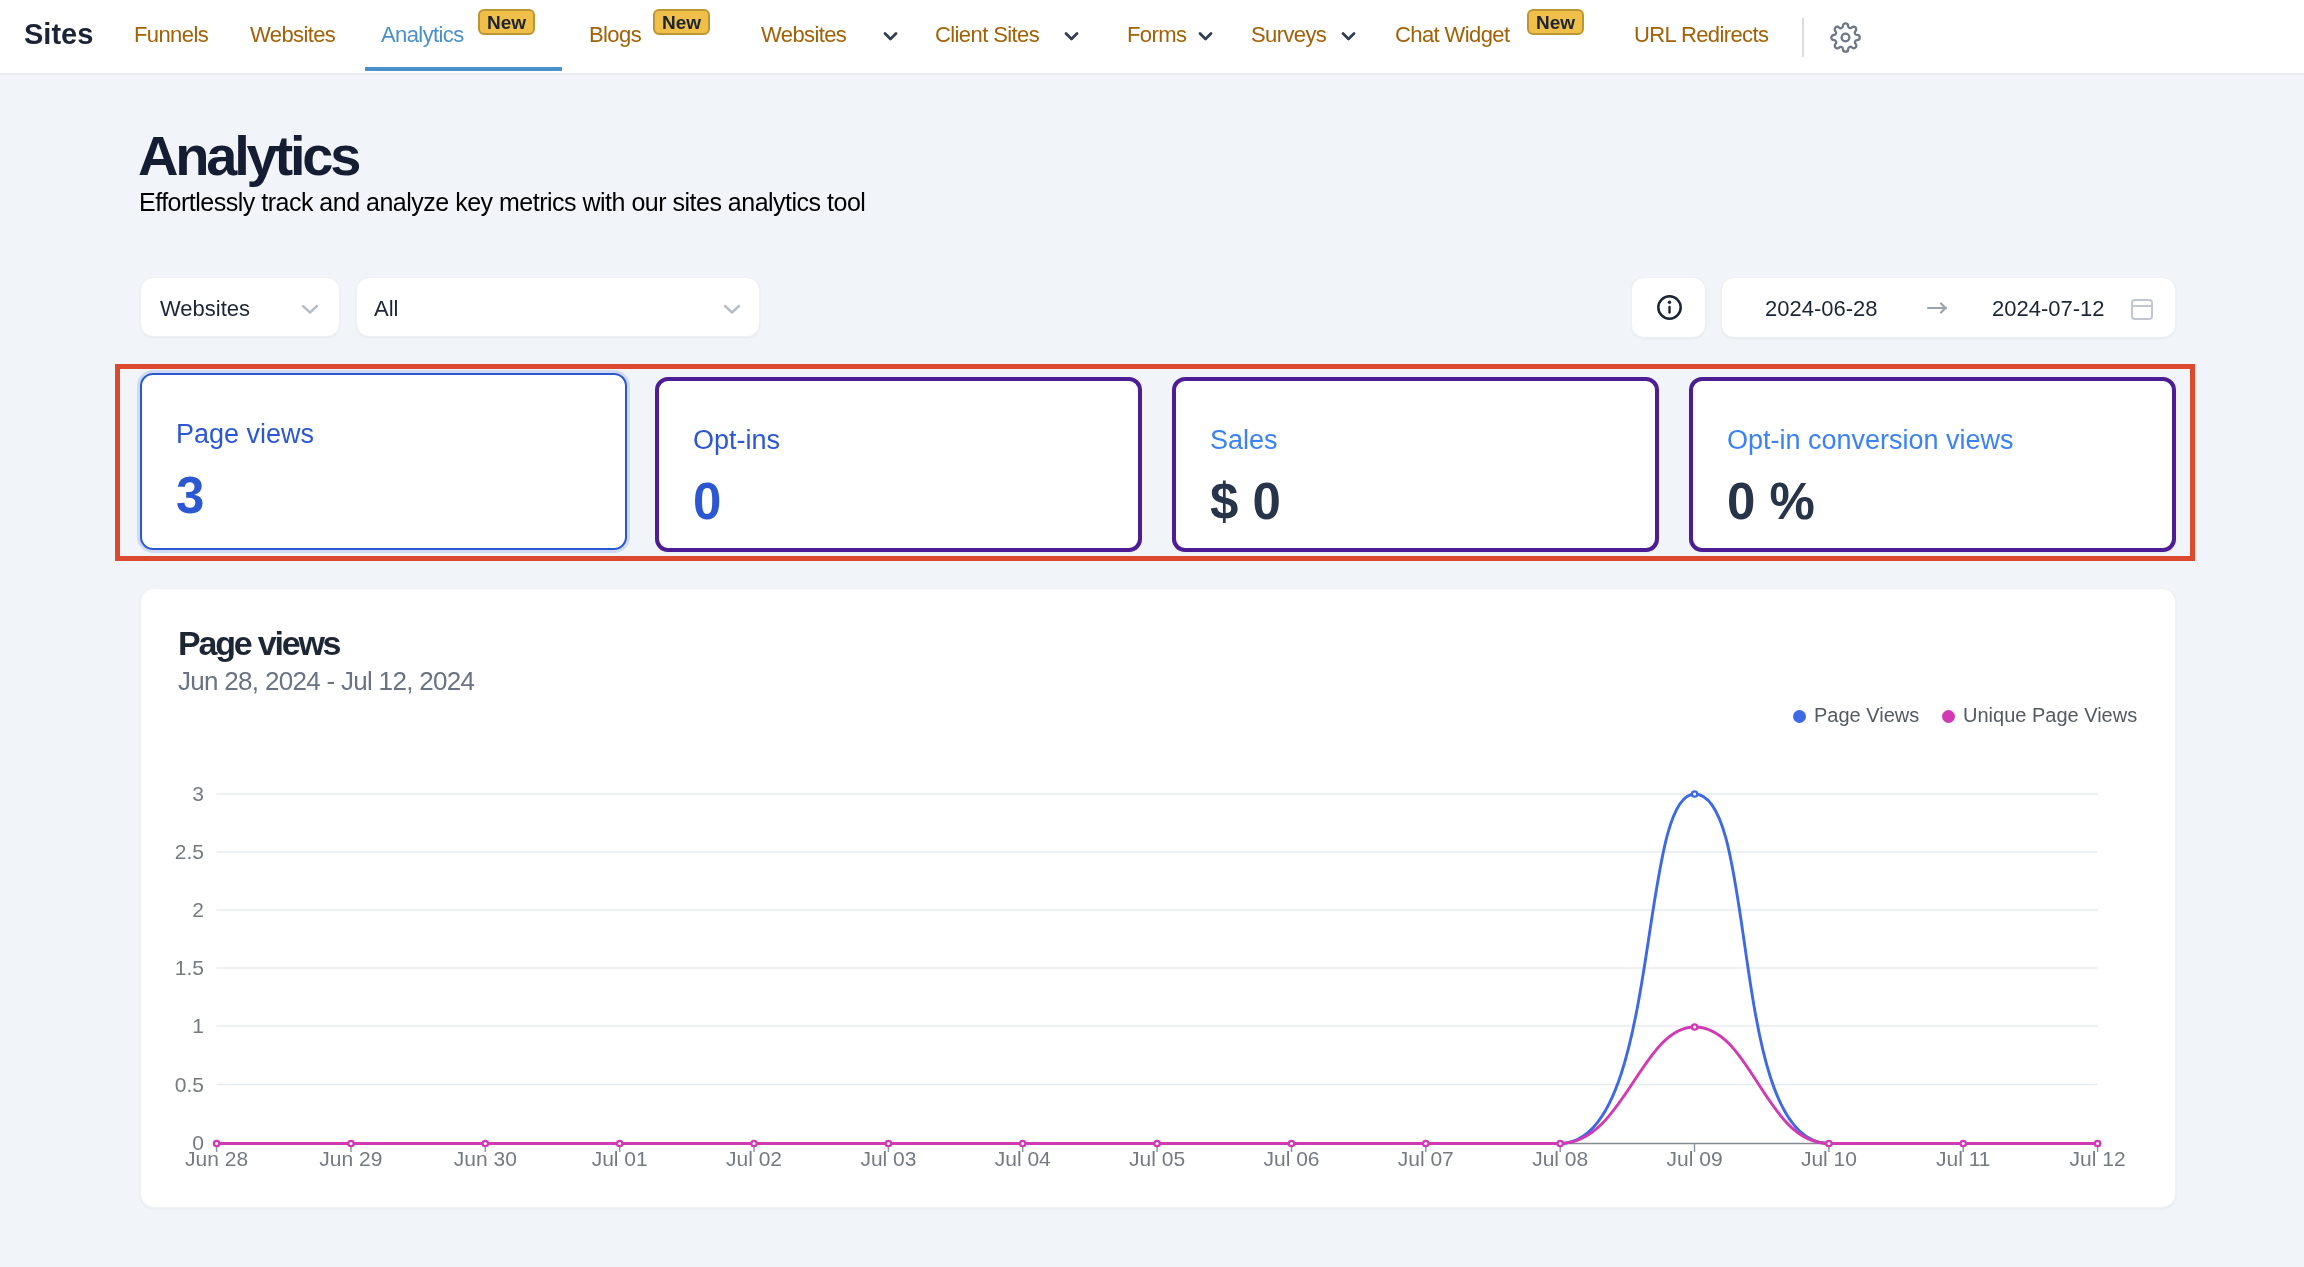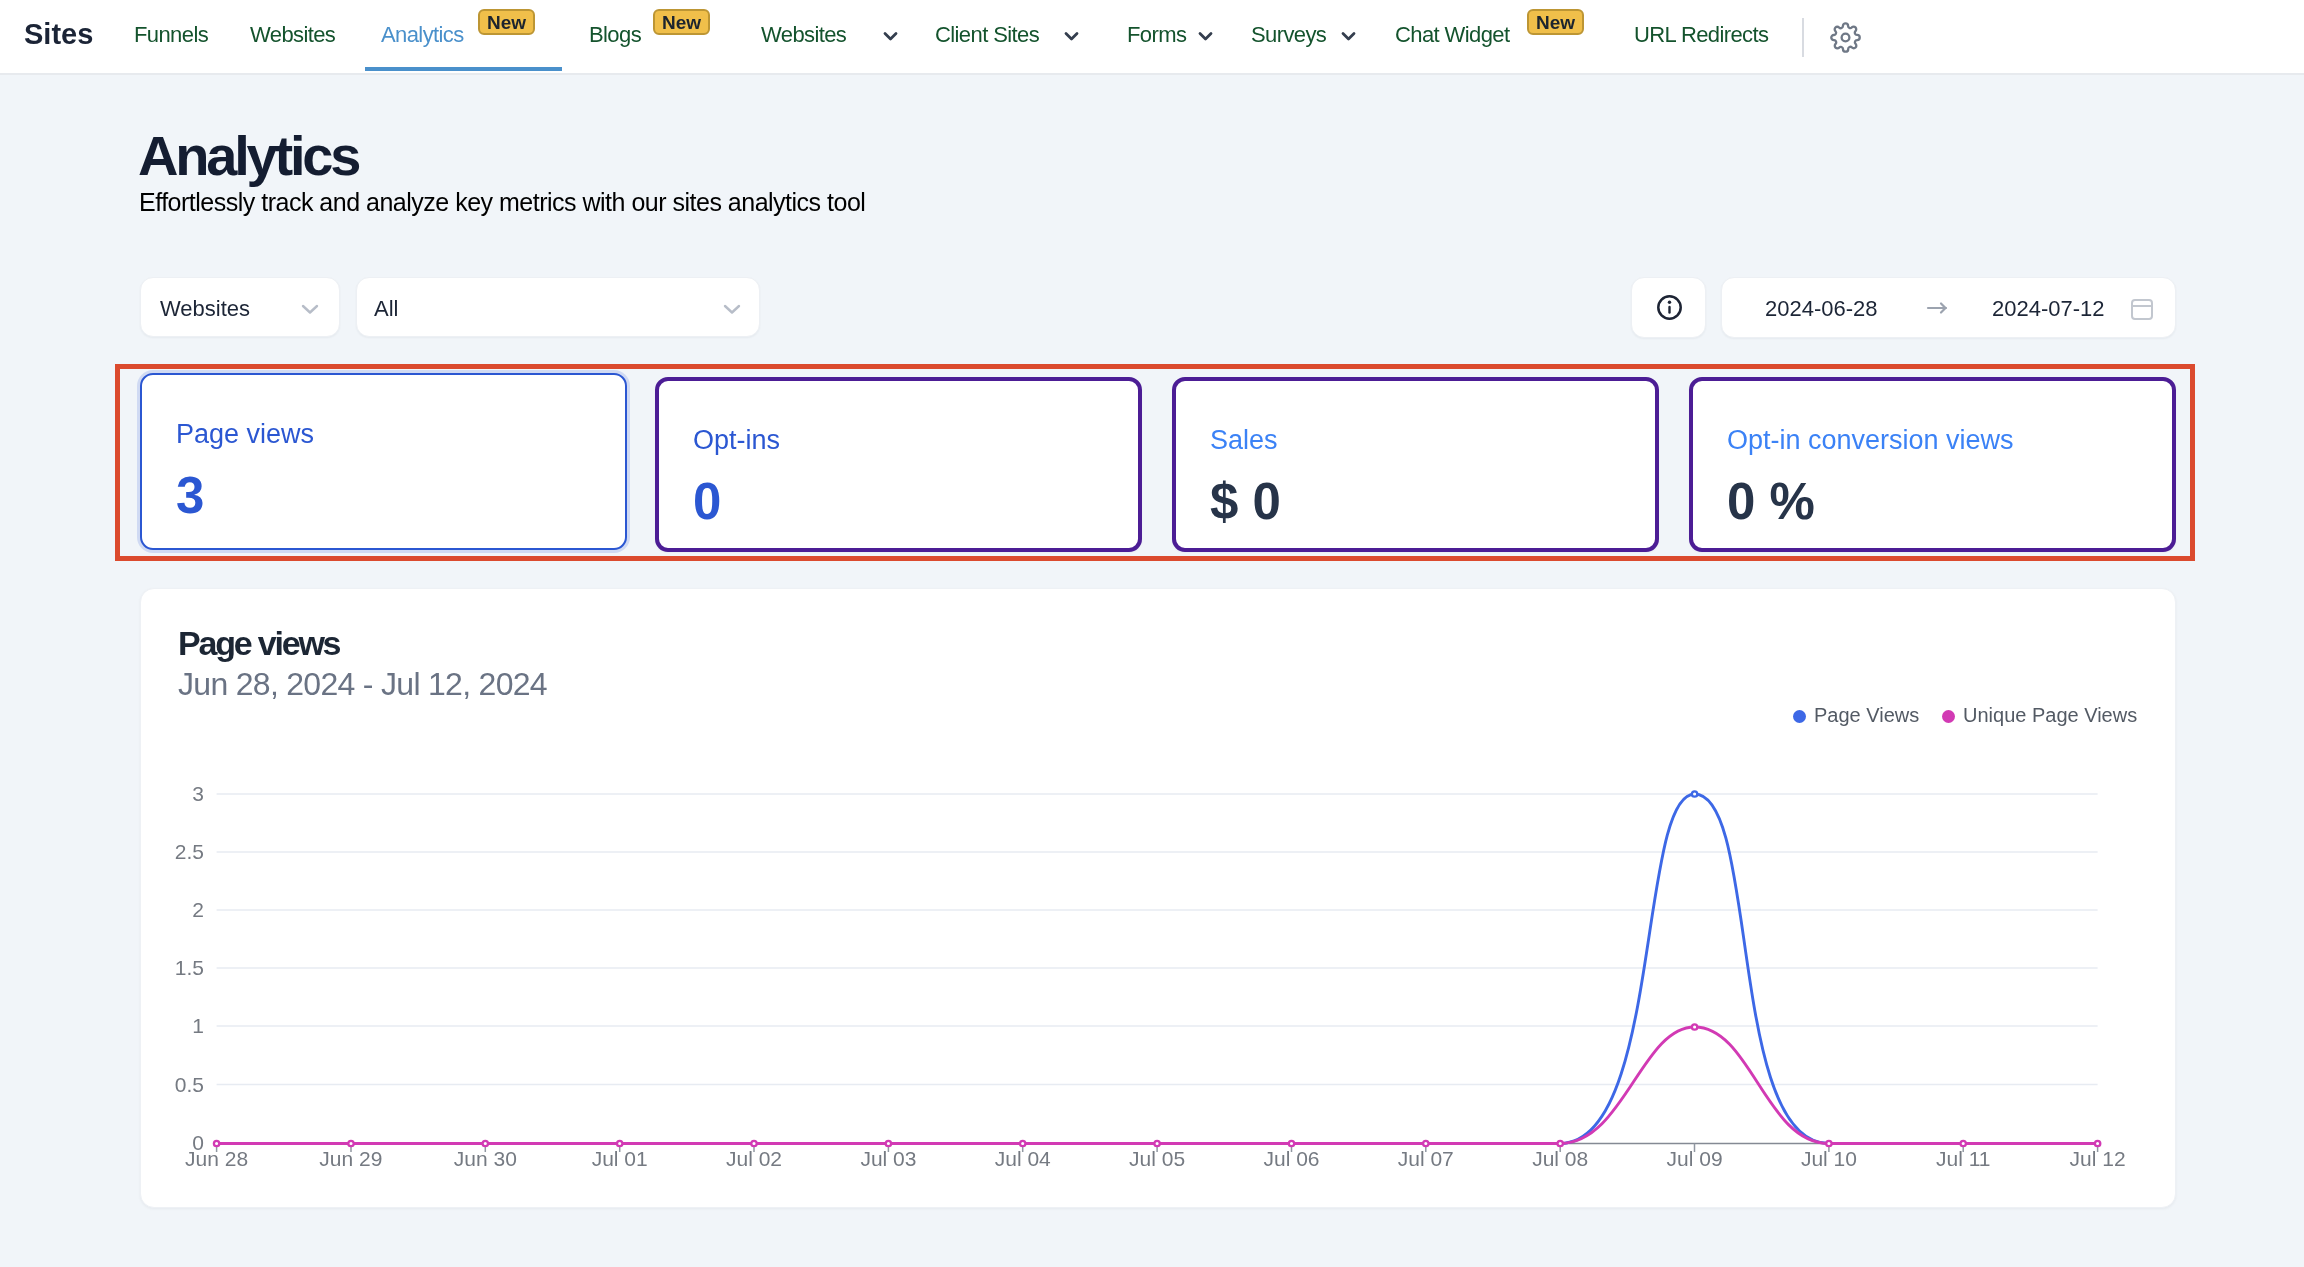--- a/index.html
+++ b/index.html
@@ -3,21 +3,21 @@
 <meta charset="utf-8">
 <style>
   * { margin:0; padding:0; box-sizing:border-box; }
   html,body { width:2304px; height:1267px; overflow:hidden; }
   body { background:#f1f5f9; font-family:"Liberation Sans", sans-serif; position:relative; }
   .abs { position:absolute; }
 
   
   .nav { position:absolute; left:0; top:0; width:2304px; height:75px; background:#fff; border-bottom:2px solid #e7eaee;text-align:right; }
   .brand { position:absolute; top:0; line-height:69px; font-size:29px; font-weight:700; color:#1b2436; }
-  .ni { position:absolute; top:0; line-height:69px; font-size:22px; letter-spacing:-0.6px; font-weight:500; color:#14532d; }
+  .ni { position:absolute; top:0; line-height:69px; font-size:22px; letter-spacing:-0.6px; font-weight:500; color:#a16207; }
   .ni.blue { color:#4a90cb; }
   .badge { position:absolute; top:9px; height:26px; line-height:23px; padding:0 7px; background:#f0bf4a; border:2px solid #bd9634; border-radius:6px; font-size:19px; font-weight:700; color:#1c242e; }
   .underline { position:absolute; left:365px; top:67px; width:197px; height:4px; background:#4a90cb; }
   .vdiv { position:absolute; left:1802px; top:18px; width:2px; height:39px; background:#d8dbe1; }
   .chev { position:absolute; top:31px; }
 
   
   .h1 { position:absolute; left:138px; top:128px; font-size:56px; font-weight:700; letter-spacing:-3.2px; color:#141d31; line-height:1; }
   .sub { position:absolute; left:139px; top:190px; font-size:25px; letter-spacing:-0.5px; color:#000000; line-height:1; }
 
@@ -34,21 +34,21 @@
   .card.n { top:377px; height:175px; border:4px solid #4c1d95; box-shadow:0 1px 2px rgba(15,23,42,0.04); }
   .card .ct { position:absolute; left:34px; top:46px; font-size:27px; line-height:1; }
   .card .cv { position:absolute; left:34px; top:95px; font-size:51px; font-weight:700; line-height:1; }
   .bluetx { color:#2b57d2; }
   .dkt { color:#3b82f6; }
   .dkv { color:#273449; }
 
   
   .chartcard { position:absolute; left:140px; top:588px; width:2036px; height:620px; background:#fff; border-radius:14px; border:1px solid #eef1f5; box-shadow:0 1px 3px rgba(15,23,42,0.05); }
   .chtitle { position:absolute; left:178px; top:626px; font-size:34px; font-weight:700; letter-spacing:-2.2px; color:#1c2634; line-height:1; }
-  .chsub { position:absolute; left:178px; top:668px; font-size:32px; letter-spacing:-0.7px; color:#6a7384; line-height:1; }
+  .chsub { position:absolute; left:178px; top:668px; font-size:26px; letter-spacing:-0.7px; color:#6a7384; line-height:1; }
   .leg { position:absolute; top:705px; font-size:20px; color:#535a64; line-height:21px; }
   .dot { display:inline-block; width:13px; height:13px; border-radius:50%; vertical-align:-1px; margin-right:8px; }
 </style>
 </head>
 <body>
 
 <div class="nav">
   <span class="brand" style="left:24px">Sites</span>
   <span class="ni" style="left:134px">Funnels</span>
   <span class="ni" style="left:250px">Websites</span>

